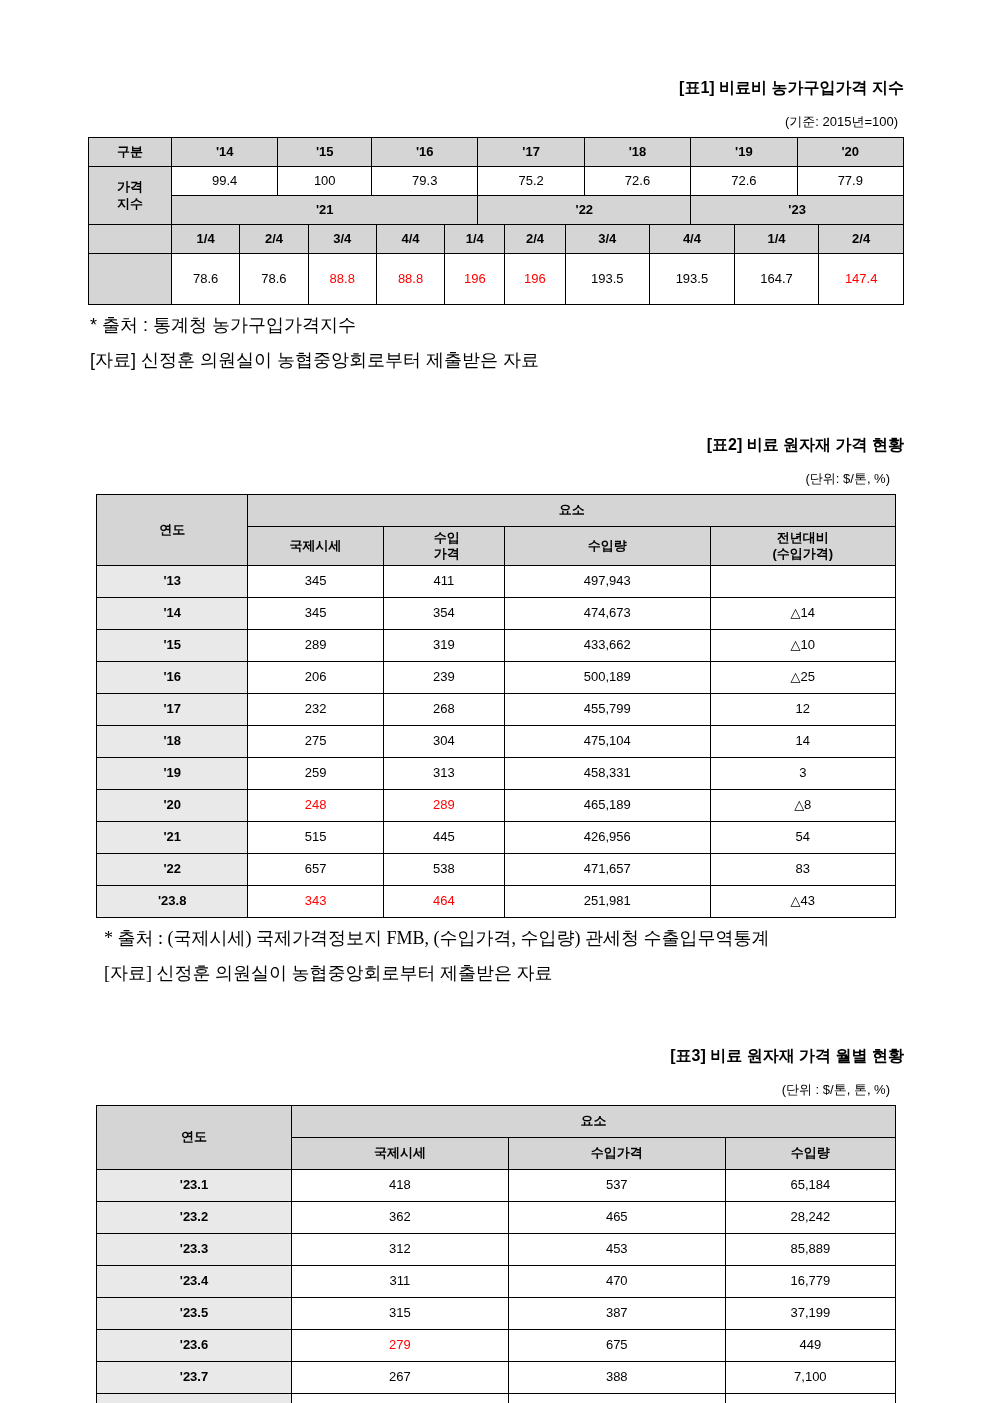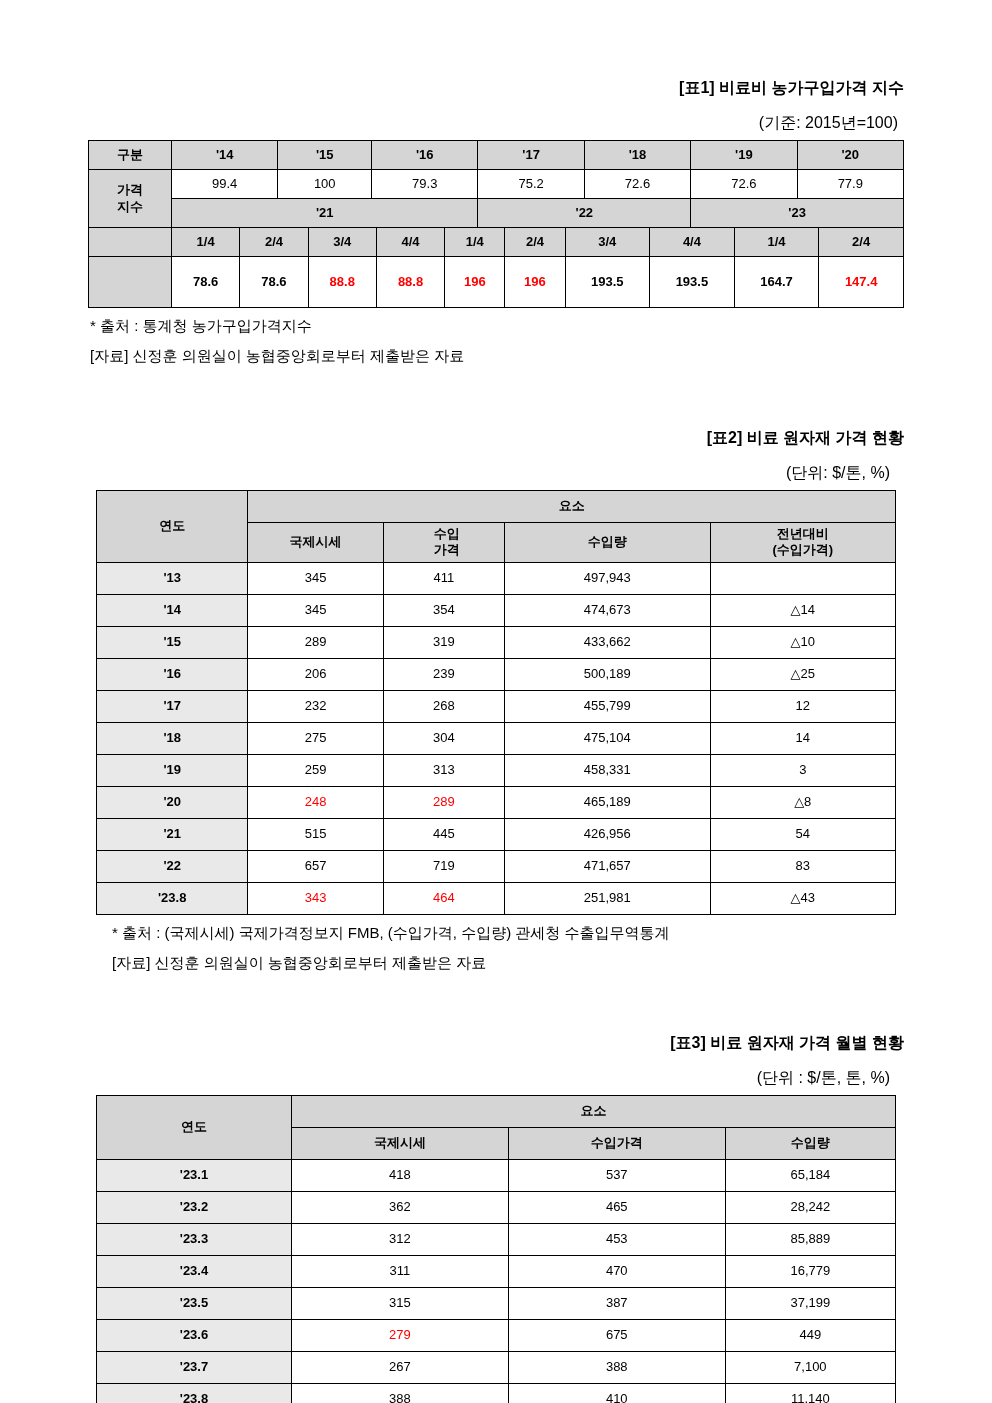--- a/index.html
+++ b/index.html
@@ -23,21 +23,21 @@
   }
   .tbl-title {
     text-align: right;
     font-size: 16px;
     font-weight: bold;
     letter-spacing: 0px;
     margin: 0 0 14px 0;
   }
   .unit-line {
     text-align: right;
-    font-size: 16px;
+    font-size: 13px;
     margin: 0 6px 6px 0;
   }
   table {
     border-collapse: collapse;
     width: 100%;
     font-size: 13px;
   }
   td, th {
     border: 1px solid #000000;
     text-align: center;
@@ -47,21 +47,21 @@
     line-height: 1.25;
   }
   .hdr {
     background: #d5d5d5;
     font-weight: bold;
   }
   .red {
     color: #ff0000;
   }
   .note {
-    font-size: 15px;
+    font-size: 18px;
     margin: 6px 0 0 2px;
     line-height: 1.6;
   }
   .t1 {
     margin-top: 0;
   }
   .t1 td {
     height: 22px;
     font-size: 13px;
   }
@@ -109,25 +109,25 @@
   }
   .t3 .hdr2 {
     background: #d5d5d5;
     font-weight: bold;
   }
   .notes-wrap {
     width: 800px;
     margin: 0 auto;
   }
   .notes-wrap .note {
-    margin-left: 16px;
+    margin-left: 8px;
+    font-family: Liberation Serif, serif;
   }
   .tall {
     height: 44px !important;
-    font-weight: bold;
   }
 </style>
 </head>
 <body>
 
 <div class="page">
 
   <div class="tbl-title">[표1] 비료비 농가구입가격 지수</div>
   <div class="unit-line">(기준: 2015년=100)</div>
 
@@ -282,21 +282,21 @@
         <tr>
           <td class="yr">'21</td>
           <td>515</td>
           <td>445</td>
           <td>426,956</td>
           <td>54</td>
         </tr>
         <tr>
           <td class="yr">'22</td>
           <td>657</td>
-          <td>719</td>
+          <td>538</td>
           <td>471,657</td>
           <td>83</td>
         </tr>
         <tr>
           <td class="yr">'23.8</td>
           <td class="red">343</td>
           <td class="red">464</td>
           <td>251,981</td>
           <td>△43</td>
         </tr>

